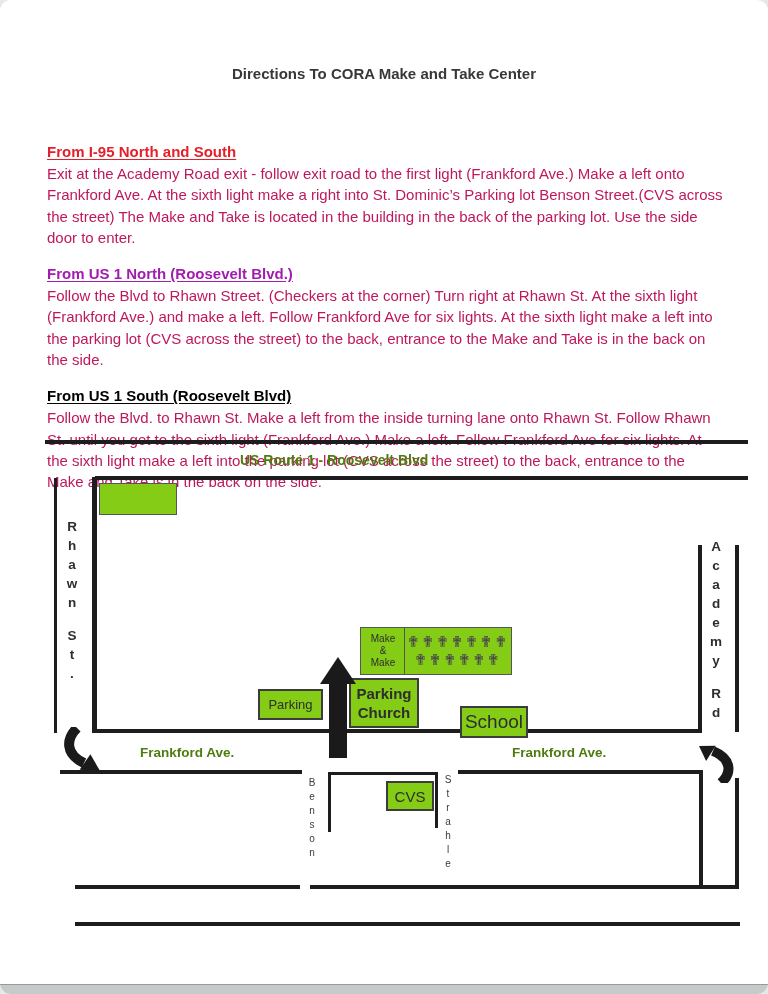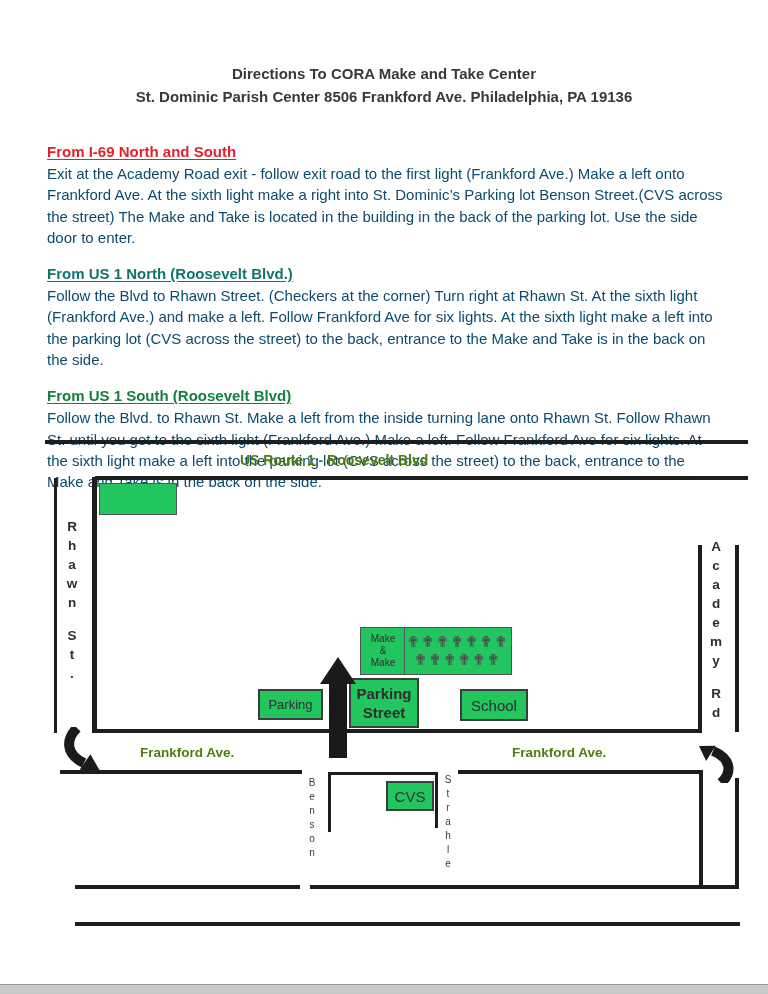--- a/index.html
+++ b/index.html
@@ -1,68 +1,68 @@
 <!DOCTYPE html>
 <html><head>
 <meta charset="utf-8">
 <style>
   html,body{margin:0;padding:0;background:#e8e8e8;}
   .page{
     position:relative;width:768px;height:994px;background:#ffffff;
     font-family:"Liberation Sans", sans-serif;color:#3a3a3a;overflow:hidden;
     margin:0 auto;
+    border-radius:11px;
   }
   
   .doc-header{position:absolute;left:0;top:62px;width:768px;text-align:center;
     font-weight:bold;font-size:15px;line-height:23px;color:#383838;}
   .content{position:absolute;left:47px;top:141px;width:676px;}
   .section{margin-bottom:15px;}
   .section-heading{font-weight:bold;font-size:15px;line-height:21px;
     text-decoration:underline;text-underline-offset:2px;display:inline-block;margin-bottom:1px;}
-  .section-body{font-size:15px;line-height:21.3px;color:#0c4a6e;}
+  .section-body{font-size:15px;line-height:21.3px;color:#be185d;}
   .inline-bold{font-weight:normal;}
   
   .map{position:absolute;left:0;top:432px;width:768px;height:510px;}
   .road{position:absolute;background:#1d1d1d;}
   .map-label{position:absolute;font-weight:bold;font-size:14px;color:#4d7c0f;text-align:left;}
   .vtext{position:absolute;display:flex;flex-direction:column;align-items:center;color:#2e2e2e;}
   .vtext div{text-align:center;}
   .vtext .vsp{height:8px;}
   .v-big{font-weight:bold;font-size:13.5px;gap:6px;line-height:13px;}
   .v-small{font-size:10px;gap:4px;line-height:10px;color:#3c3c3c;}
-  .bldg{position:absolute;background:#22c55e;display:flex;flex-direction:column;
+  .bldg{position:absolute;background:#84cc16;display:flex;flex-direction:column;
     align-items:center;justify-content:center;color:#2e2e2e;}
   .b1{border:1px solid #555;}
   .b2{border:2px solid #3c3c3c;}
   .arrow-svg{position:absolute;}
   .crosses{justify-content:center;gap:2px;font-size:15px;letter-spacing:2px;color:#4a4a4a;line-height:16px;}
   .page-edge{position:absolute;left:0;bottom:0;width:768px;height:9px;
     background:#c6cacb;border-top:1px solid #97999a;}
 </style>
 </head>
 <body>
 
 <div class="page">
 
   <div class="doc-header">
     <div>Directions To CORA Make and Take Center</div>
-    <div>St. Dominic Parish Center 8506 Frankford Ave. Philadelphia, PA 19136</div>
   </div>
 
   <div class="content">
     <div class="section">
-      <span class="section-heading" style="color:#e51f2a">From I-69 North and South</span>
+      <span class="section-heading" style="color:#e51f2a">From I-95 North and South</span>
       <div class="section-body"><span>Exit at the Academy Road exit - follow exit road to the first light (Frankford Ave.) Make a left onto Frankford Ave. At the sixth light make a right into St. Dominic’s Parking lot Benson Street.(CVS across the street) The Make and Take is located in the building in the back of the parking lot. Use the side door to enter.</span><span class="inline-bold"></span><span></span></div>
     </div>
     <div class="section">
-      <span class="section-heading" style="color:#0f766e">From US 1 North (Roosevelt Blvd.)</span>
+      <span class="section-heading" style="color:#a21caf">From US 1 North (Roosevelt Blvd.)</span>
       <div class="section-body"><span>Follow the Blvd to Rhawn Street. (Checkers at the corner) Turn right at Rhawn St. At the sixth light (Frankford Ave.) and make a left. Follow Frankford Ave for six lights. At the sixth light make a left into the parking lot (CVS across the street) to the back, entrance to the Make and Take is in the back on the side.</span><span class="inline-bold"></span><span></span></div>
     </div>
     <div class="section">
-      <span class="section-heading" style="color:#15803d">From US 1 South (Roosevelt Blvd)</span>
+      <span class="section-heading" style="color:#000000">From US 1 South (Roosevelt Blvd)</span>
       <div class="section-body"><span>Follow the Blvd. to Rhawn St. Make a left from the </span><span class="inline-bold">inside turning lane</span><span> onto Rhawn St. Follow Rhawn St. until you get to the sixth light (Frankford Ave.) Make a left. Follow Frankford Ave for six lights. At the sixth light make a left into the parking lot (CVS across the street) to the back, entrance to the Make and Take is in the back on the side.</span></div>
     </div>
   </div>
 
   <div class="map">
 
     <div class="road" style="left:45px;top:8px;width:703px;height:4px"></div>
     <div class="map-label" style="left:240px;top:20px;width:260px">US Route 1 - Roosevelt Blvd</div>
     <div class="road" style="left:95px;top:44px;width:653px;height:4px"></div>
 
@@ -103,26 +103,26 @@
       <div>Make</div>
       <div>&amp;</div>
       <div>Make</div>
     </div>
     <div class="bldg b1 crosses" style="left:404px;top:195px;width:106px;height:46px">
       <div>✟✟✟✟✟✟✟</div>
       <div>✟✟✟✟✟✟</div>
     </div>
     <div class="bldg b2" style="left:349px;top:246px;width:66px;height:46px;font-weight:bold;font-size:15px;line-height:19px">
       <div>Parking</div>
-      <div>Street</div>
+      <div>Church</div>
     </div>
     <div class="bldg b2" style="left:258px;top:257px;width:61px;height:27px;font-size:13px">
       <div>Parking</div>
     </div>
-    <div class="bldg b2" style="left:460px;top:257px;width:64px;height:28px;font-size:15px">
+    <div class="bldg b2" style="left:460px;top:274px;width:64px;height:28px;font-size:19px">
       <div>School</div>
     </div>
 
     <svg class="arrow-svg" style="left:319px;top:225px" width="38" height="101" viewBox="0 0 38 101">
       <polygon points="19,0 37,27 28,27 28,101 10,101 10,27 1,27" fill="#1a1a1a"></polygon>
     </svg>
 
     <div class="map-label" style="left:140px;top:313px;width:130px;font-size:13.5px">Frankford Ave.</div>
     <div class="map-label" style="left:512px;top:313px;width:130px;font-size:13.5px">Frankford Ave.</div>
 

